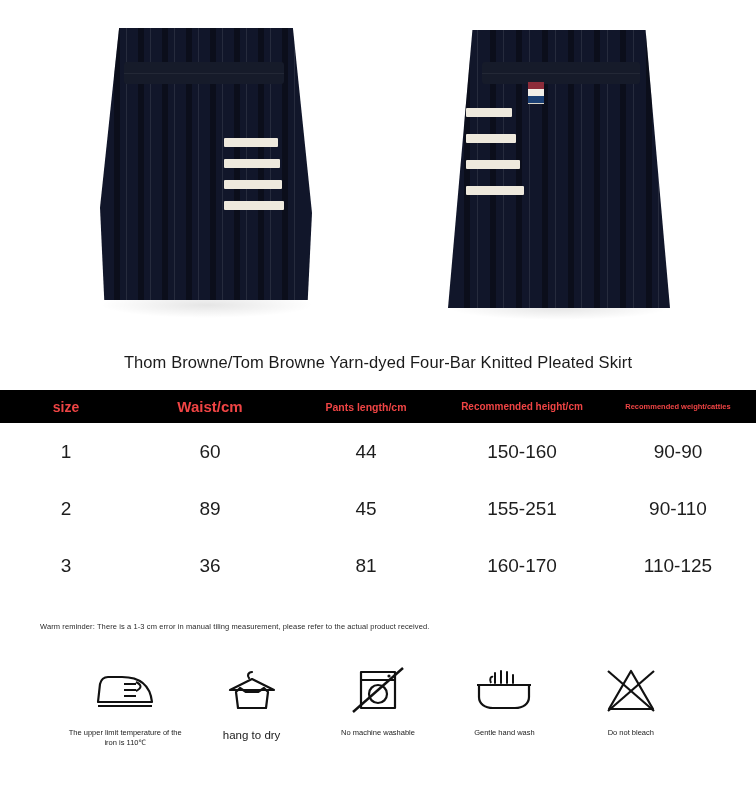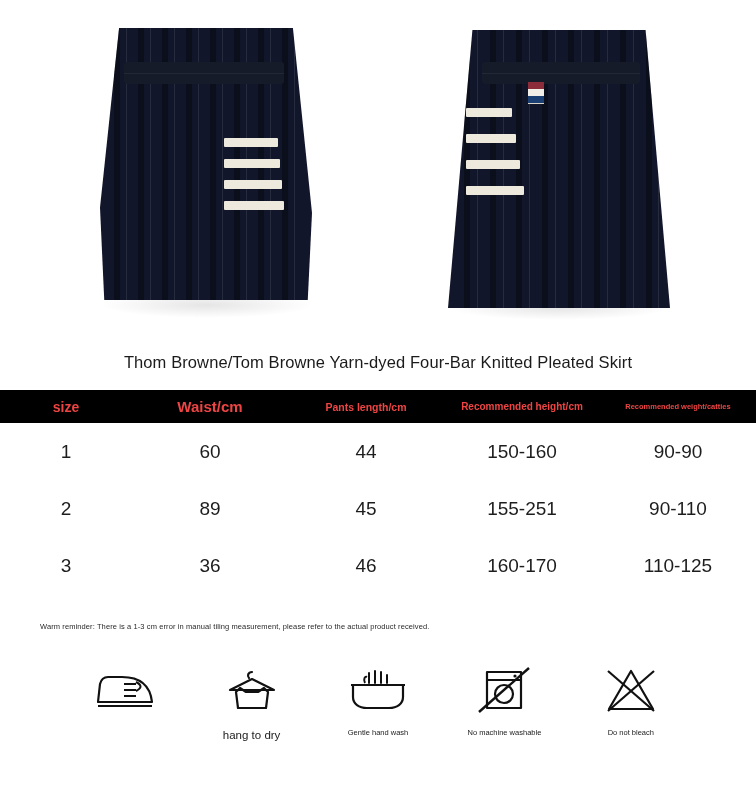--- a/index.html
+++ b/index.html
@@ -272,80 +272,81 @@
     <tr>
       <td>2</td>
       <td>89</td>
       <td>45</td>
       <td>155-251</td>
       <td>90-110</td>
     </tr>
     <tr>
       <td>3</td>
       <td>36</td>
-      <td>46</td>
+      <td>81</td>
       <td>160-170</td>
       <td>110-125</td>
     </tr>
   </tbody>
 </table>
 
 <div class="reminder">Warm reminder: There is a 1-3 cm error in manual tiling measurement, please refer to the actual product received.</div>
 
 <div class="care">
 
   <div class="care-item">
     <div class="care-ico">
       <svg width="62" height="44" viewBox="0 0 62 44" fill="none" stroke="#111" stroke-width="2.2">
         <path d="M4 34 L58 34 C56 16 44 9 28 9 L14 9 C10 9 7 12 6 16 Z" stroke-linejoin="round"></path>
         <line x1="4" y1="38" x2="58" y2="38"></line>
         <path d="M30 16 L42 16 M30 22 L42 22 M30 28 L42 28" stroke-width="2"></path>
         <path d="M42 14 C48 17 48 20 42 23" stroke-width="2" fill="none"></path>
       </svg>
     </div>
+    <div class="care-label">The upper limit temperature of the iron is 110℃</div>
   </div>
 
   <div class="care-item">
     <div class="care-ico">
       <svg width="60" height="48" viewBox="0 0 60 48" fill="none" stroke="#111" stroke-width="2.2">
         <path d="M30 6 C26 6 25 10 27 12" stroke-linecap="round"></path>
         <path d="M30 13 L8 24 L52 24 Z" stroke-linejoin="round"></path>
         <path d="M14 26 L18 22 L24 26 L36 26 L42 22 L46 26 L44 42 L16 42 Z" stroke-linejoin="round"></path>
       </svg>
     </div>
     <div class="care-label big">hang to dry</div>
-  </div>
-
-  <div class="care-item">
-    <div class="care-ico">
-      <svg width="62" height="46" viewBox="0 0 62 46" fill="none" stroke="#111" stroke-width="2.2">
-        <path d="M6 18 L6 30 C6 37 12 41 20 41 L42 41 C50 41 56 37 56 30 L56 18" stroke-linejoin="round"></path>
-        <line x1="4" y1="18" x2="58" y2="18"></line>
-        <path d="M22 16 L22 6 M28 16 L28 4 M34 16 L34 5 M40 16 L40 8" stroke-width="2" stroke-linecap="round"></path>
-        <path d="M18 16 C16 12 18 9 20 10" stroke-width="2"></path>
-      </svg>
-    </div>
-    <div class="care-label">Gentle hand wash</div>
   </div>
 
   <div class="care-item">
     <div class="care-ico">
       <svg width="58" height="52" viewBox="0 0 58 52" fill="none" stroke="#111" stroke-width="2.2">
         <rect x="12" y="8" width="34" height="36" stroke-linejoin="round"></rect>
         <line x1="12" y1="16" x2="46" y2="16"></line>
         <circle cx="29" cy="30" r="9"></circle>
         <circle cx="40" cy="12" r="1.6" fill="#111" stroke="none"></circle>
         <line x1="4" y1="48" x2="54" y2="4" stroke-width="2.4"></line>
       </svg>
     </div>
     <div class="care-label">No machine washable</div>
   </div>
 
   <div class="care-item">
     <div class="care-ico">
+      <svg width="62" height="46" viewBox="0 0 62 46" fill="none" stroke="#111" stroke-width="2.2">
+        <path d="M6 18 L6 30 C6 37 12 41 20 41 L42 41 C50 41 56 37 56 30 L56 18" stroke-linejoin="round"></path>
+        <line x1="4" y1="18" x2="58" y2="18"></line>
+        <path d="M22 16 L22 6 M28 16 L28 4 M34 16 L34 5 M40 16 L40 8" stroke-width="2" stroke-linecap="round"></path>
+        <path d="M18 16 C16 12 18 9 20 10" stroke-width="2"></path>
+      </svg>
+    </div>
+    <div class="care-label">Gentle hand wash</div>
+  </div>
+
+  <div class="care-item">
+    <div class="care-ico">
       <svg width="56" height="50" viewBox="0 0 56 50" fill="none" stroke="#111" stroke-width="2.2">
         <path d="M28 6 L50 44 L6 44 Z" stroke-linejoin="round"></path>
         <line x1="5" y1="46" x2="51" y2="6" stroke-width="2.2"></line>
         <line x1="5" y1="6" x2="51" y2="46" stroke-width="2.2"></line>
       </svg>
     </div>
     <div class="care-label">Do not bleach</div>
   </div>
 
 </div>

